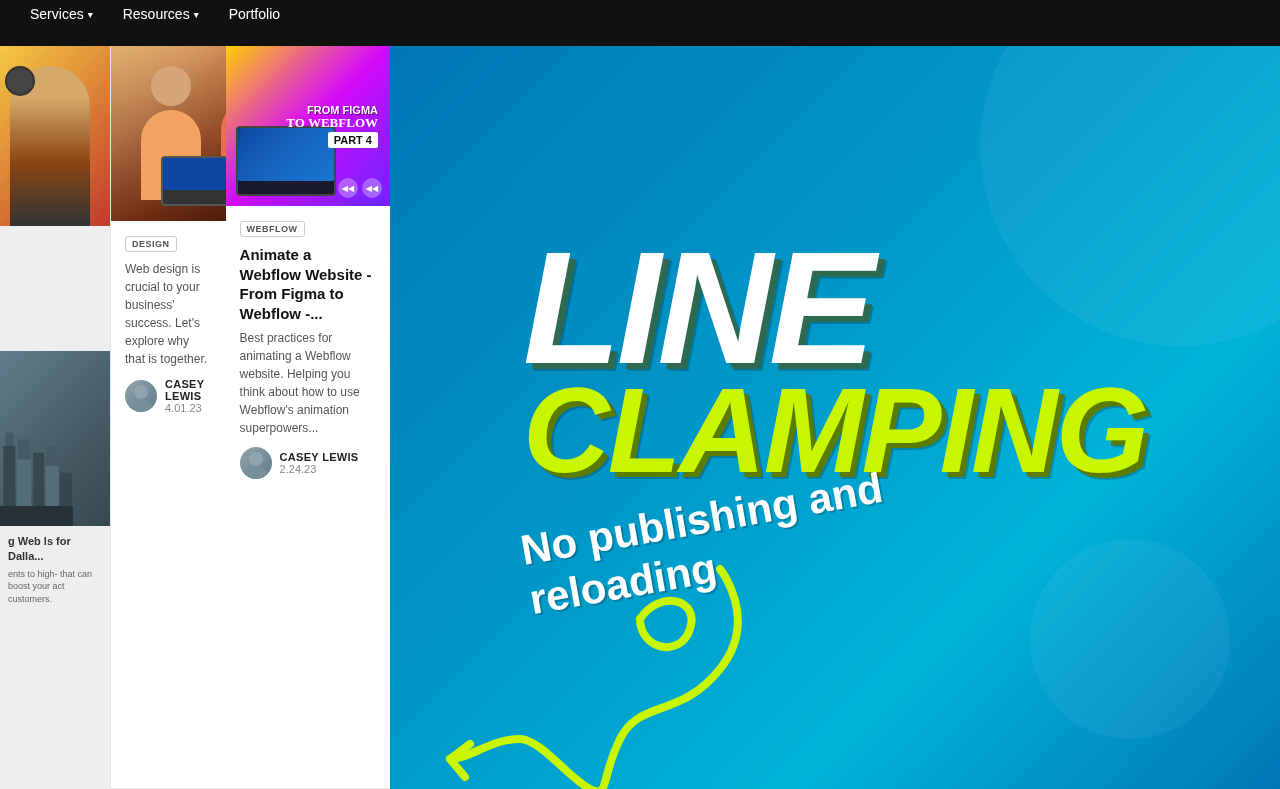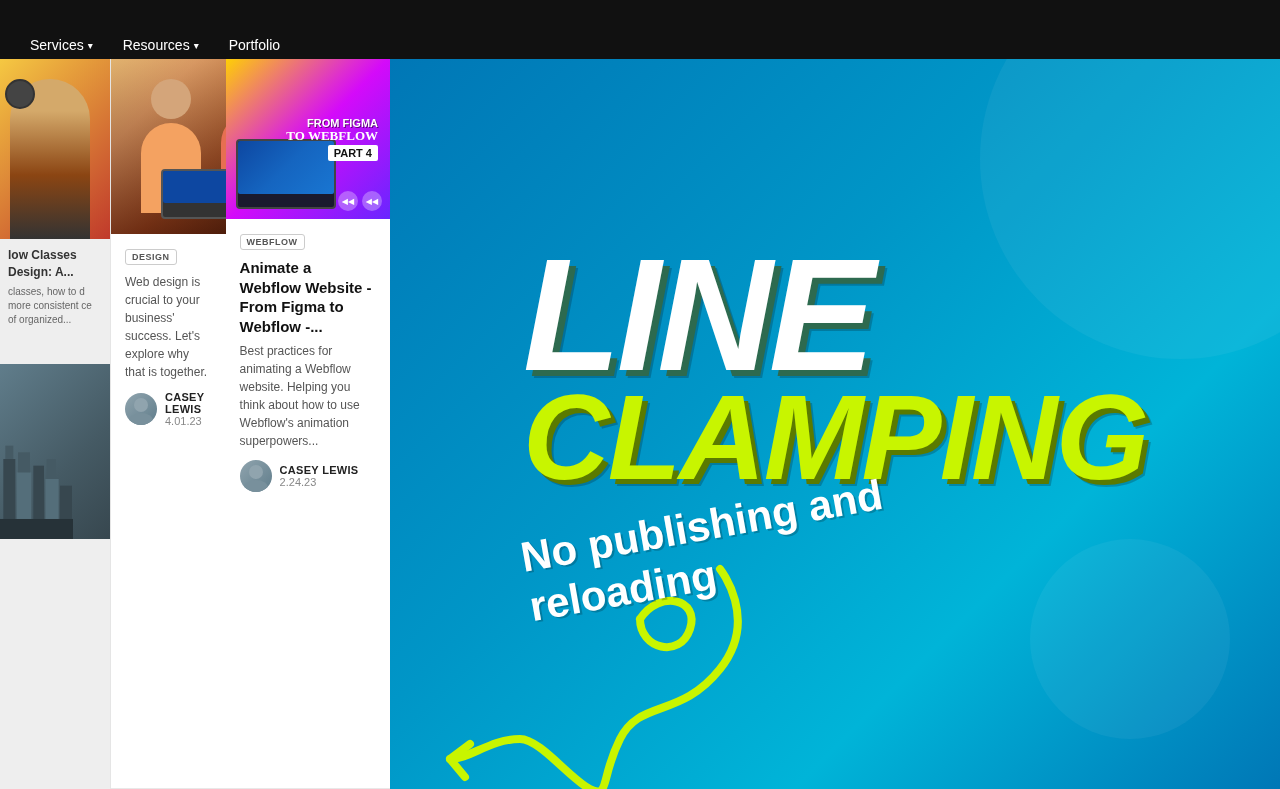--- a/index.html
+++ b/index.html
@@ -8,23 +8,23 @@
       height: 789px;
       overflow: hidden;
       font-family: -apple-system, BlinkMacSystemFont, 'Segoe UI', sans-serif;
       display: flex;
       flex-direction: column;
     }
 
     
     .navbar {
       background: #111;
-      height: 59px;
-      display: flex;
-      align-items: flex-end;
+      height: 46px;
+      display: flex;
+      align-items: flex-start;
       padding: 0 20px;
       gap: 10px;
       z-index: 10;
       flex-shrink: 0;
     }
     .nav-item {
       color: #fff;
       font-size: 14px;
       font-weight: 500;
       padding: 6px 10px;
@@ -377,39 +377,39 @@
 <div class="main-layout">
 
   <div class="left-panel">
     <div class="blog-area">
 
       <div class="left-col">
         <div class="left-card-top">
           <div style="width:100%;height:180px;background:linear-gradient(135deg,#f5c842,#c0392b);position:relative;overflow:hidden;">
             <div style="position:absolute;bottom:0;left:10px;width:80px;height:160px;background:linear-gradient(180deg,#d4a96a 20%,#8b4513 60%,#333 100%);border-radius:40px 40px 0 0;"></div>
             <div style="position:absolute;top:20px;left:5px;width:30px;height:30px;background:#444;border-radius:50%;border:2px solid #333;"></div>
-          </div>
-          <div class="left-card-text">
-            <div class="title">low Classes Design: A...</div>
-            <div style="font-size:10px;color:#666;">classes, how to d more consistent ce of organized...</div>
           </div>
         </div>
         <div class="left-card-bottom">
           <div class="left-card-bottom-img">
             <svg viewBox="0 0 110 180" xmlns="http://www.w3.org/2000/svg" class="city-skyline">
               <rect x="5" y="60" width="18" height="120" fill="#37474f"></rect>
               <rect x="8" y="40" width="12" height="20" fill="#455a64"></rect>
               <rect x="25" y="80" width="22" height="100" fill="#546e7a"></rect>
               <rect x="27" y="50" width="18" height="30" fill="#455a64"></rect>
               <rect x="50" y="70" width="16" height="110" fill="#37474f"></rect>
               <rect x="68" y="90" width="20" height="90" fill="#546e7a"></rect>
               <rect x="70" y="60" width="14" height="30" fill="#455a64"></rect>
               <rect x="90" y="100" width="18" height="80" fill="#37474f"></rect>
               <rect x="0" y="150" width="110" height="30" fill="#263238"></rect>
             </svg>
+          </div>
+          <div class="left-card-bottom-text">
+            <div class="title">g Web ls for Dalla...</div>
+            <div style="font-size:9px;color:#666;">ents to high- that can boost your act customers.</div>
           </div>
         </div>
       </div>
 
       <div class="right-col">
 
         <div class="blog-card">
 
           <div style="width:100%;height:175px;background:linear-gradient(135deg,#d4a96a 0%,#c8855a 30%,#8b3a1a 70%,#4a1a0a 100%);position:relative;overflow:hidden;">
 

